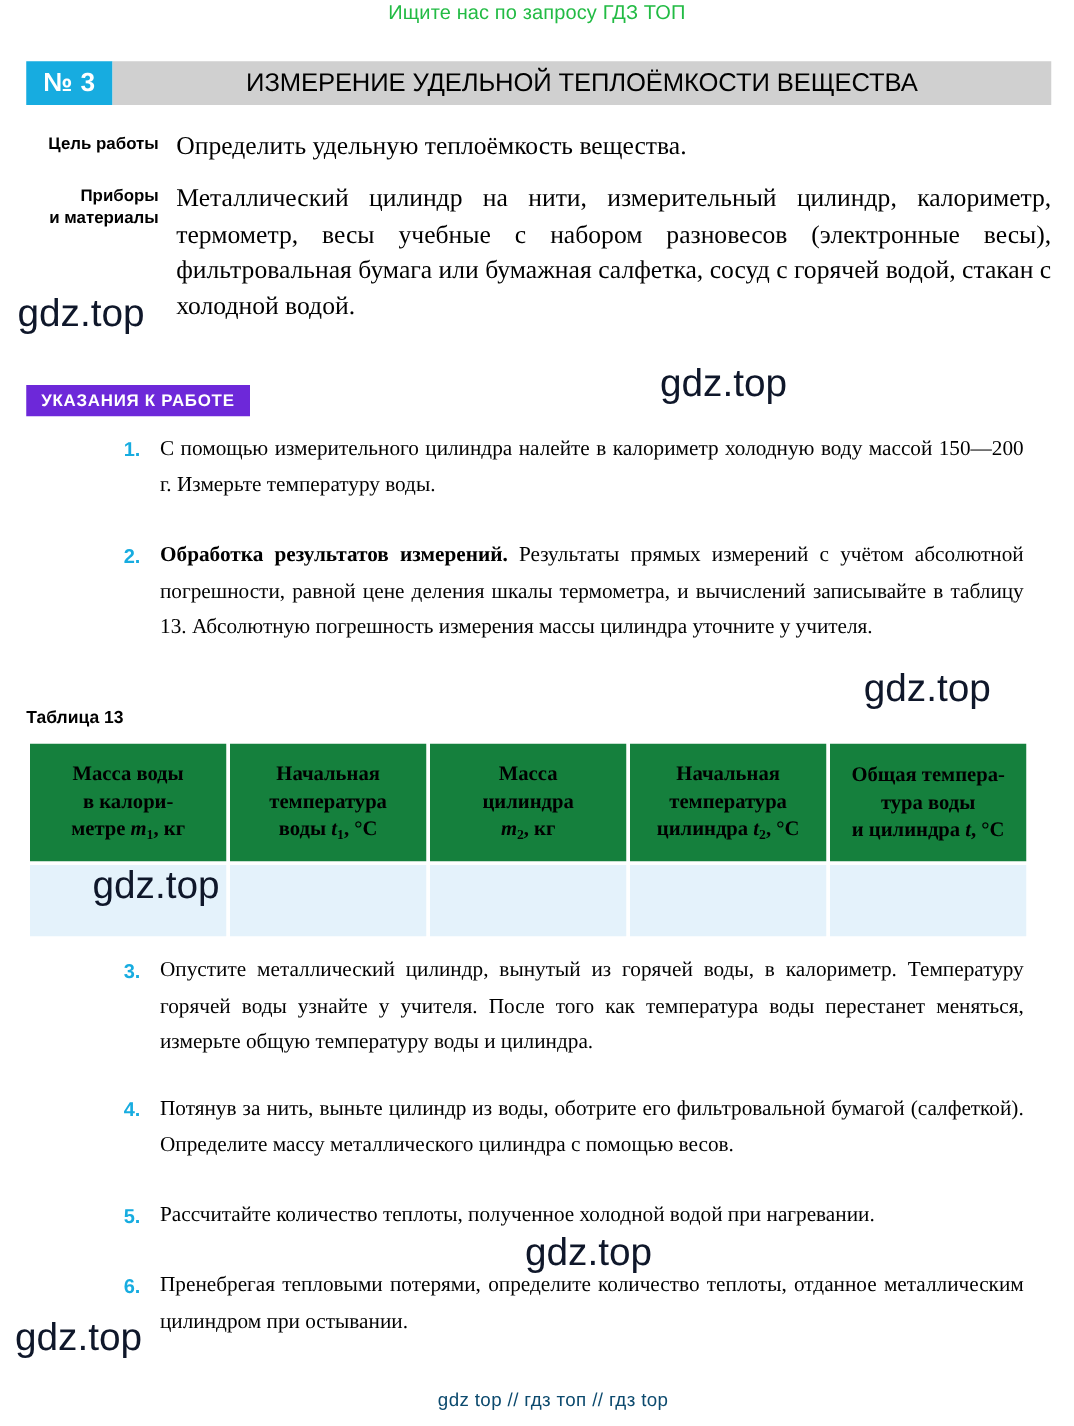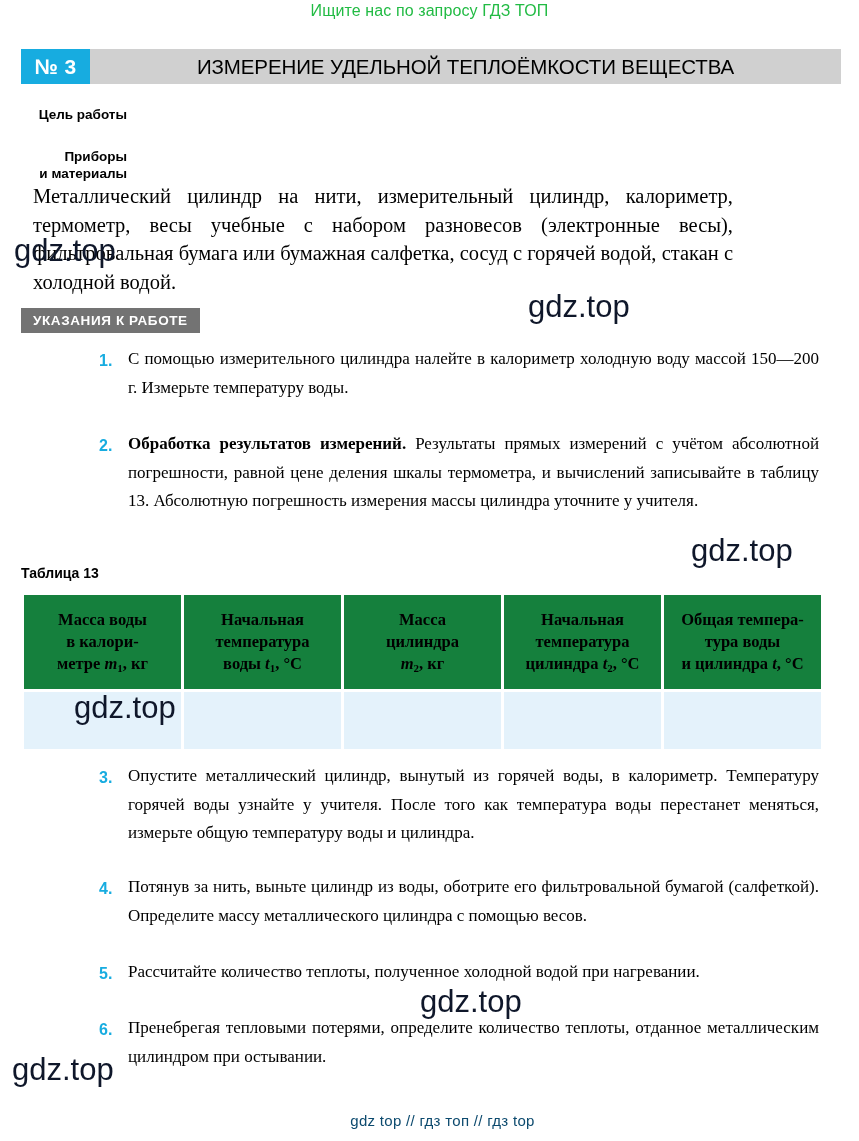--- a/index.html
+++ b/index.html
@@ -65,21 +65,20 @@
     letter-spacing: -0.1px;
     padding: 0 6px;
     box-sizing: border-box;
   }
 
   
   .field {
     position: absolute;
     display: flex;
     align-items: flex-start;
-    flex-direction: column;
   }
   .field-label {
     font-family: "Liberation Sans", sans-serif;
     font-weight: bold;
     font-size: 13.5px;
     line-height: 17px;
     text-align: right;
     flex: 0 0 auto;
     padding-top: 3px;
   }
@@ -98,21 +97,21 @@
 
   #equip-field { top: 145px; left: 19px; width: 822px; }
   #equip-field .field-label { width: 108px; }
   #equip-field .field-body  { margin-left: 14px; width: 700px; }
 
   
   .section-badge {
     position: absolute;
     top: 308px;
     left: 21px;
-    background: #737373;
+    background: #6d28d9;
     color: #ffffff;
     font-family: "Liberation Sans", sans-serif;
     font-weight: bold;
     font-size: 13.5px;
     letter-spacing: .6px;
     padding: 5px 12px 5px 12px;
   }
 
   
   .step {
@@ -229,20 +228,21 @@
 
 <div class="header-row">
   <div class="header-badge">
     <span>№</span>&nbsp;<span>3</span>
   </div>
   <div class="header-title">ИЗМЕРЕНИЕ УДЕЛЬНОЙ ТЕПЛОЁМКОСТИ ВЕЩЕСТВА</div>
 </div>
 
 <div class="field" id="goal-field">
   <div class="field-label">Цель работы</div>
+  <div class="field-body">Определить удельную теплоёмкость вещества.</div>
 </div>
 
 <div class="field" id="equip-field">
   <div class="field-label">
     <span>Приборы</span><br>
     <span>и материалы</span>
   </div>
   <div class="field-body">Металлический цилиндр на нити, измерительный цилиндр, калориметр, термометр, весы учебные с набором разновесов (электронные весы), фильтровальная бумага или бумажная салфетка, сосуд с горячей водой, стакан с холодной водой.</div>
 </div>
 

